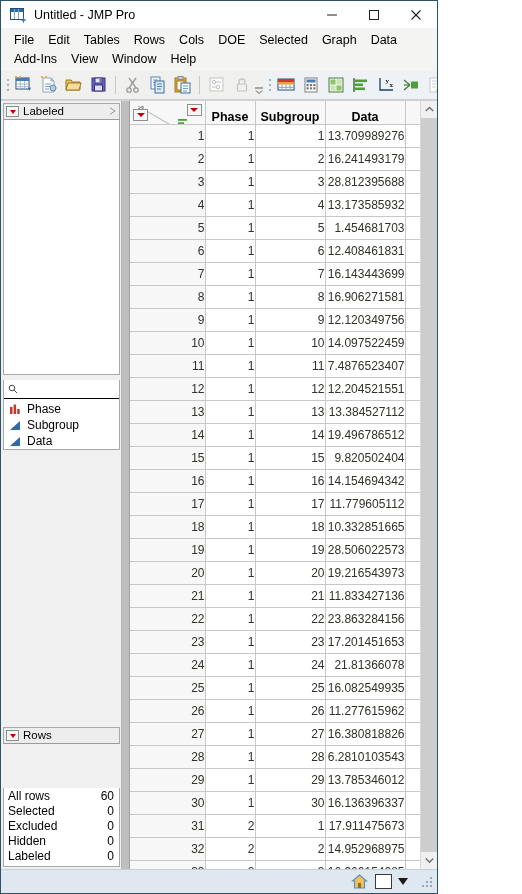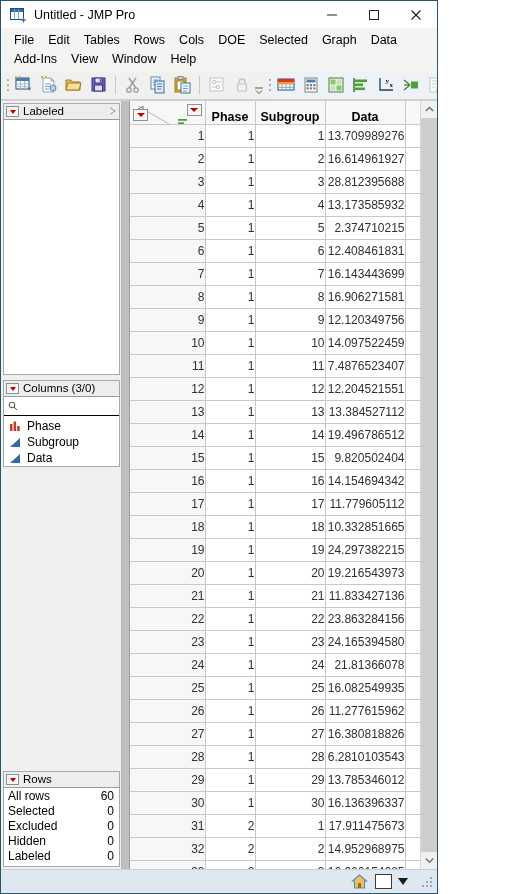--- a/index.html
+++ b/index.html
@@ -693,26 +693,20 @@
           <div class="disc">
               <i></i>
             </div>
           <span class="ph-label">Labeled</span>
           <span class="panel-arrow"></span>
         </div>
         <div class="panel-body"></div>
       </div>
 
       <div class="cols-panel">
-        <div class="panel-header">
-          <div class="disc">
-              <i></i>
-            </div>
-          <span class="ph-label">Columns (3/0)</span>
-        </div>
         <div class="panel-body" style="height:70px;">
           <div class="col-search">
             <svg width="10" height="10" viewBox="0 0 10 10">
               <circle cx="4" cy="4" r="2.8" fill="none" stroke="#4a4a4a" stroke-width="1"></circle>
               <line x1="6.1" y1="6.1" x2="9" y2="9" stroke="#4a4a4a" stroke-width="1"></line>
             </svg>
             <input type="text" value="" placeholder="" style="">
           </div>
           <div class="col-list">
             <div class="col-row">
@@ -747,21 +741,21 @@
         </div>
       </div>
 
       <div class="rows-panel">
         <div class="panel-header">
           <div class="disc">
               <i></i>
             </div>
           <span class="ph-label">Rows</span>
         </div>
-        <div class="panel-body" style="flex:0 0 auto;">
+        <div class="panel-body" style="flex:0 0 auto;margin-top:44px;">
           <div class="rows-line">
             <span>All rows</span>
             <span>60</span>
           </div>
           <div class="rows-line">
             <span>Selected</span>
             <span>0</span>
           </div>
           <div class="rows-line">
             <span>Excluded</span>
@@ -834,21 +828,21 @@
                   <td class="num">1</td>
                   <td class="num">1</td>
                   <td class="num">13.709989276</td>
                   <td class="empty"></td>
                   <td class="empty"></td>
                 </tr>
                 <tr>
                   <td class="rownum">2</td>
                   <td class="num">1</td>
                   <td class="num">2</td>
-                  <td class="num">16.614961927</td>
+                  <td class="num">16.241493179</td>
                   <td class="empty"></td>
                   <td class="empty"></td>
                 </tr>
                 <tr>
                   <td class="rownum">3</td>
                   <td class="num">1</td>
                   <td class="num">3</td>
                   <td class="num">28.812395688</td>
                   <td class="empty"></td>
                   <td class="empty"></td>
@@ -858,21 +852,21 @@
                   <td class="num">1</td>
                   <td class="num">4</td>
                   <td class="num">13.173585932</td>
                   <td class="empty"></td>
                   <td class="empty"></td>
                 </tr>
                 <tr>
                   <td class="rownum">5</td>
                   <td class="num">1</td>
                   <td class="num">5</td>
-                  <td class="num">2.374710215</td>
+                  <td class="num">1.454681703</td>
                   <td class="empty"></td>
                   <td class="empty"></td>
                 </tr>
                 <tr>
                   <td class="rownum">6</td>
                   <td class="num">1</td>
                   <td class="num">6</td>
                   <td class="num">12.408461831</td>
                   <td class="empty"></td>
                   <td class="empty"></td>
@@ -970,21 +964,21 @@
                   <td class="num">1</td>
                   <td class="num">18</td>
                   <td class="num">10.332851665</td>
                   <td class="empty"></td>
                   <td class="empty"></td>
                 </tr>
                 <tr>
                   <td class="rownum">19</td>
                   <td class="num">1</td>
                   <td class="num">19</td>
-                  <td class="num">24.297382215</td>
+                  <td class="num">28.506022573</td>
                   <td class="empty"></td>
                   <td class="empty"></td>
                 </tr>
                 <tr>
                   <td class="rownum">20</td>
                   <td class="num">1</td>
                   <td class="num">20</td>
                   <td class="num">19.216543973</td>
                   <td class="empty"></td>
                   <td class="empty"></td>
@@ -1002,21 +996,21 @@
                   <td class="num">1</td>
                   <td class="num">22</td>
                   <td class="num">23.863284156</td>
                   <td class="empty"></td>
                   <td class="empty"></td>
                 </tr>
                 <tr>
                   <td class="rownum">23</td>
                   <td class="num">1</td>
                   <td class="num">23</td>
-                  <td class="num">24.165394580</td>
+                  <td class="num">17.201451653</td>
                   <td class="empty"></td>
                   <td class="empty"></td>
                 </tr>
                 <tr>
                   <td class="rownum">24</td>
                   <td class="num">1</td>
                   <td class="num">24</td>
                   <td class="num">21.81366078</td>
                   <td class="empty"></td>
                   <td class="empty"></td>

